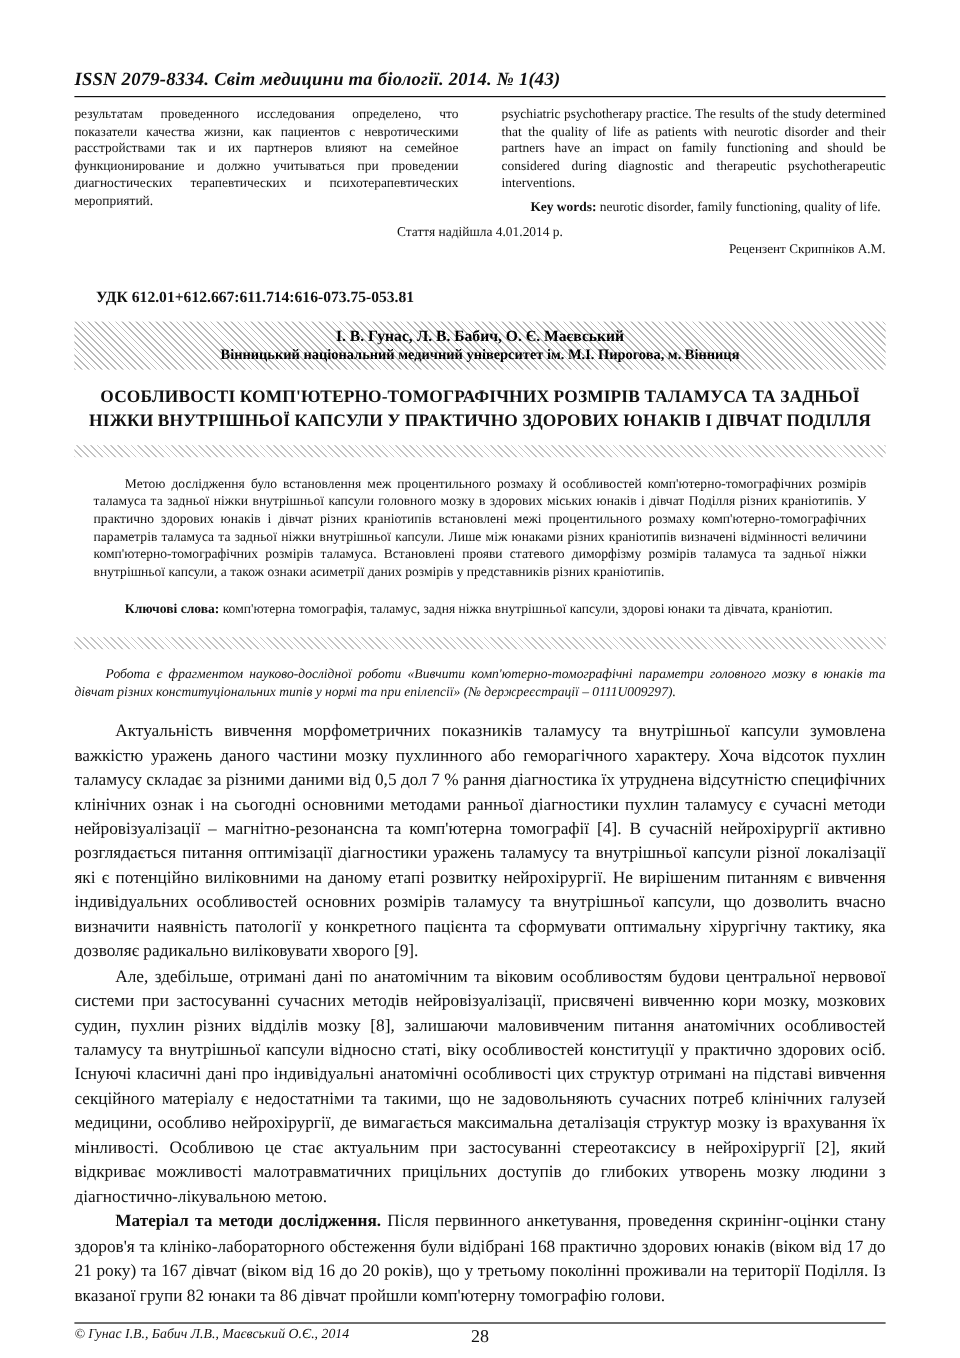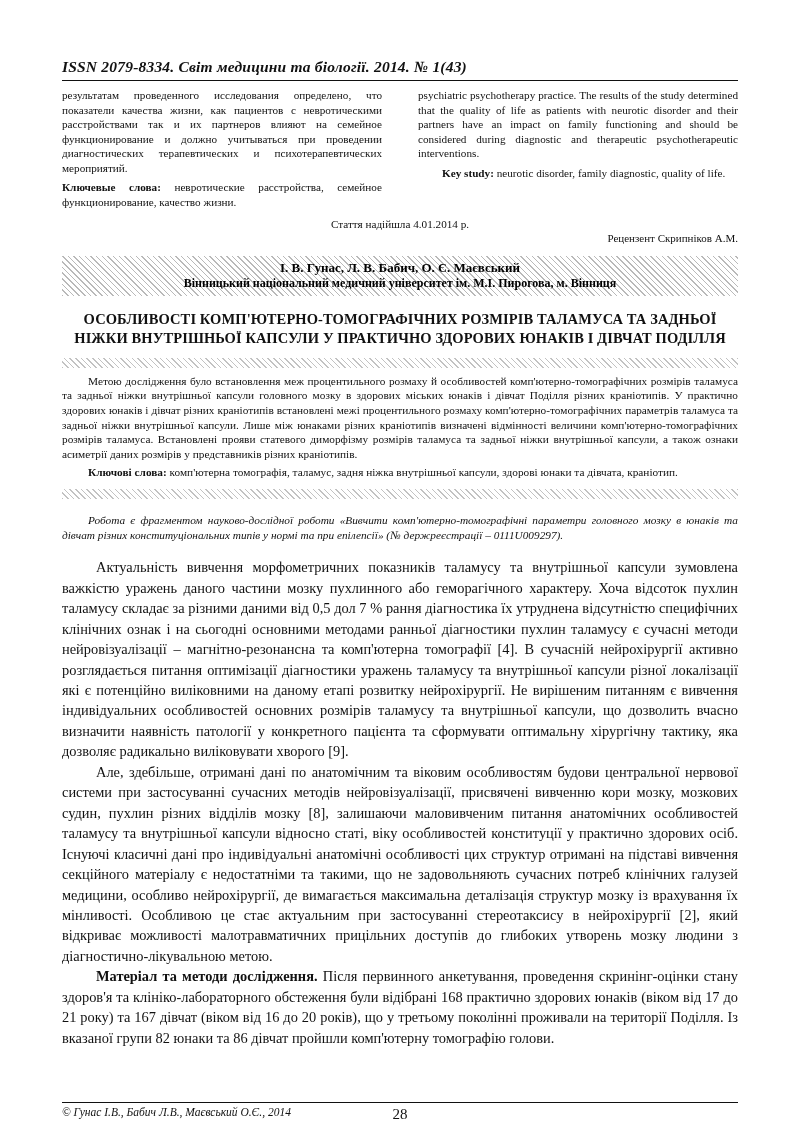--- a/index.html
+++ b/index.html
@@ -97,21 +97,21 @@
     background-image:
       repeating-linear-gradient(45deg, #c2c2c2 0px, #c2c2c2 1px, transparent 1px, transparent 4px);
   }
   .abstract {
     font-size: 11.3px;
     line-height: 1.30;
     text-align: justify;
     margin: 0 0 0 0;
   }
   .abstract p {
-    margin: 0;
+    margin: 16px;
     text-indent: 26px;
   }
   .abstract .kwline {
     text-indent: 26px;
     margin-top: 3px;
   }
   .note {
     margin-top: 14px;
     font-style: italic;
     font-size: 11.3px;
@@ -162,31 +162,31 @@
 <body>
 
 <div class="page">
 
   <div class="journal-header">ISSN 2079-8334. Світ медицини та біології. 2014. № 1(43)</div>
   <div class="rule"></div>
 
   <div class="two-col">
     <div class="col">
       <p>результатам проведенного исследования определено, что показатели качества жизни, как пациентов с невротическими расстройствами так и их партнеров влияют на семейное функционирование и должно учитываться при проведении диагностических терапевтических и психотерапевтических мероприятий.</p>
-      <p class="kw"><b>Ключевые слова:</b><span> невротические расстройства, семейное функционирование, качество жизни.</span></p>
     </div>
     <div class="col">
       <p>psychiatric psychotherapy practice. The results of the study determined that the quality of life as patients with neurotic disorder and their partners have an impact on family functioning and should be considered during diagnostic and therapeutic psychotherapeutic interventions.</p>
-      <p class="kw" style="text-align:left; text-indent:24px;"><b>Key study:</b><span> neurotic disorder, family diagnostic, quality of life.</span></p>
+      <p class="kw" style="text-align:left; text-indent:24px;"><b>Key words:</b><span> neurotic disorder, family functioning, quality of life.</span></p>
     </div>
   </div>
 
   <div class="submitted">Стаття надійшла 4.01.2014 р.</div>
   <div class="reviewer">Рецензент Скрипніков А.М.</div>
 
+  <div class="udc">УДК 612.01+612.667:611.714:616-073.75-053.81</div>
 
   <div class="authors-block">
     <div class="line1">І. В. Гунас, Л. В. Бабич, О. Є. Маєвський</div>
     <div class="line2">Вінницький національний медичний університет ім. М.І. Пирогова, м. Вінниця</div>
   </div>
 
   <div class="title">ОСОБЛИВОСТІ КОМП'ЮТЕРНО-ТОМОГРАФІЧНИХ РОЗМІРІВ ТАЛАМУСА ТА ЗАДНЬОЇ НІЖКИ ВНУТРІШНЬОЇ КАПСУЛИ У ПРАКТИЧНО ЗДОРОВИХ ЮНАКІВ І ДІВЧАТ ПОДІЛЛЯ</div>
 
   <div class="hatch-sep"></div>
 

